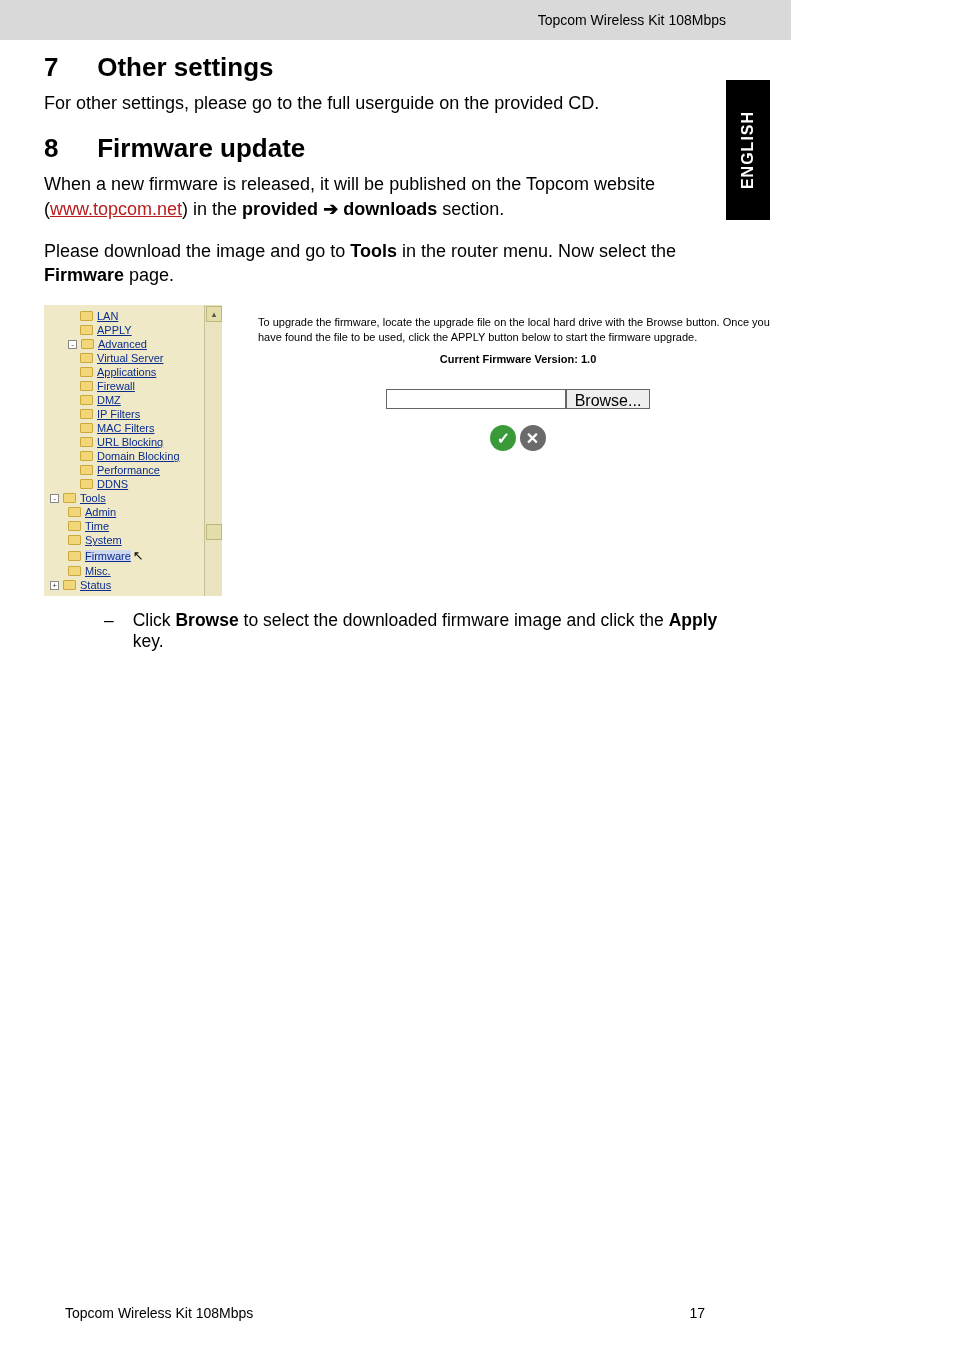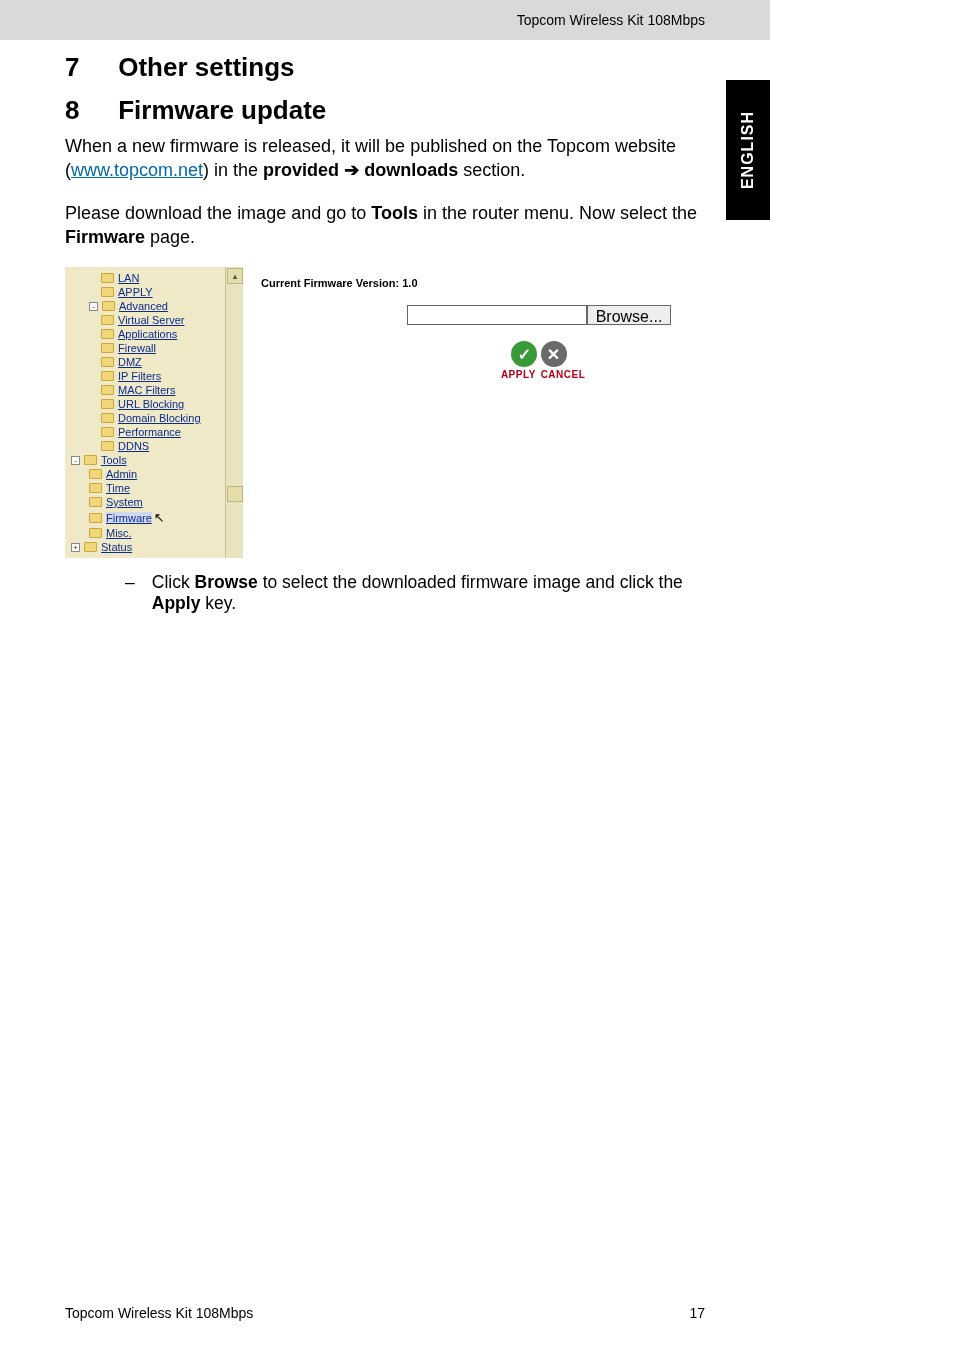--- a/index.html
+++ b/index.html
@@ -7,21 +7,21 @@
     margin: 0;
     font-family: Arial, Helvetica, sans-serif;
     background: #fff;
     width: 954px;
     position: relative;
   }
   .page {
     width: 770px;
     min-height: 1351px;
     position: relative;
-    padding: 0 65px;
+    padding: 0 44px;
   }
   .header-bar {
     height: 40px;
     background: #d9d9d9;
     margin: 0 -65px;
     display: flex;
     align-items: center;
     justify-content: flex-end;
     padding-right: 65px;
     font-size: 14px;
@@ -49,21 +49,21 @@
     font-size: 26px;
     font-weight: bold;
     margin: 12px 0 8px 0;
   }
   h1 .num { display: inline-block; width: 46px; }
   .body-text {
     font-size: 18px;
     line-height: 1.35;
     margin: 6px 0 18px 0;
   }
-  .body-text a { color: #0369a1; text-decoration: underline; }
+  .body-text a { color: #b91c1c; text-decoration: underline; }
   .arrow { font-family: "Segoe UI Symbol", Arial; font-weight: bold; }
   
   .router-shot {
     width: 770px;
     margin: 10px 0 14px 0;
     display: flex;
     font-size: 11px;
     background: #84cc16;
   }
   .router-tree {
@@ -132,24 +132,24 @@
     margin-bottom: 6px;
   }
   .fw-desc {
     font-size: 11px;
     color: #000;
     line-height: 1.35;
     margin: 0 6px 8px 18px;
     text-align: left;
   }
   .fw-version {
-    text-align: left;
+    text-align: center;
     font-weight: bold;
     font-size: 11px;
-    margin-bottom: 16px;
+    margin-bottom: 24px;
   }
   .fw-filerow {
     text-align: center;
     margin-bottom: 16px;
   }
   .fw-fileinput {
     display: inline-block;
     width: 180px;
     height: 20px;
     border: 1px solid #666;
@@ -216,20 +216,21 @@
   </div>
 
   <div class="side-tab">
     <span>ENGLISH</span>
   </div>
 
   <h1>
     <span class="num">7</span>
     <span>Other settings</span>
   </h1>
+  <p class="body-text">For other settings, please go to the full userguide on the provided CD.</p>
 
   <h1>
     <span class="num">8</span>
     <span>Firmware update</span>
   </h1>
 
   <p class="body-text">
     <span>When a new firmware is released, it will be published on the Topcom website (</span><a href="#">www.topcom.net</a><span>) in the </span><b>provided</b>
     <span class="arrow">➔</span>
     <b>downloads</b><span> section.</span>
@@ -327,32 +328,29 @@
         </div>
     </div>
 
     <div class="scrolltrack">
       <div class="scrollarrow-up">▴</div>
       <div style="height:200px"></div>
       <div class="scrollarrow-mid"></div>
     </div>
 
     <div class="router-main">
+      <div class="fw-desc">To upgrade the firmware, locate the upgrade file on the local hard drive with the Browse button. Once you have found the file to be used, click the APPLY button below to start the firmware upgrade.</div>
       <div class="fw-version">Current Firmware Version: 1.0</div>
       <div class="fw-filerow">
         <span class="fw-fileinput"></span><span class="fw-browse">Browse...</span>
       </div>
       <div class="fw-buttons">
         <span class="circ apply">✓</span>
         <span class="circ cancel">✕</span>
       </div>
-      <div class="fw-labels">
-        <span>APPLY</span>
-        <span>CANCEL</span>
-      </div>
     </div>
   </div>
 
   <div class="bullet-row">
     <div class="dash">–</div>
     <div>
       <span>Click </span><b>Browse</b><span> to select the downloaded firmware image and click the </span><b>Apply</b><span> key.</span>
     </div>
   </div>
 

